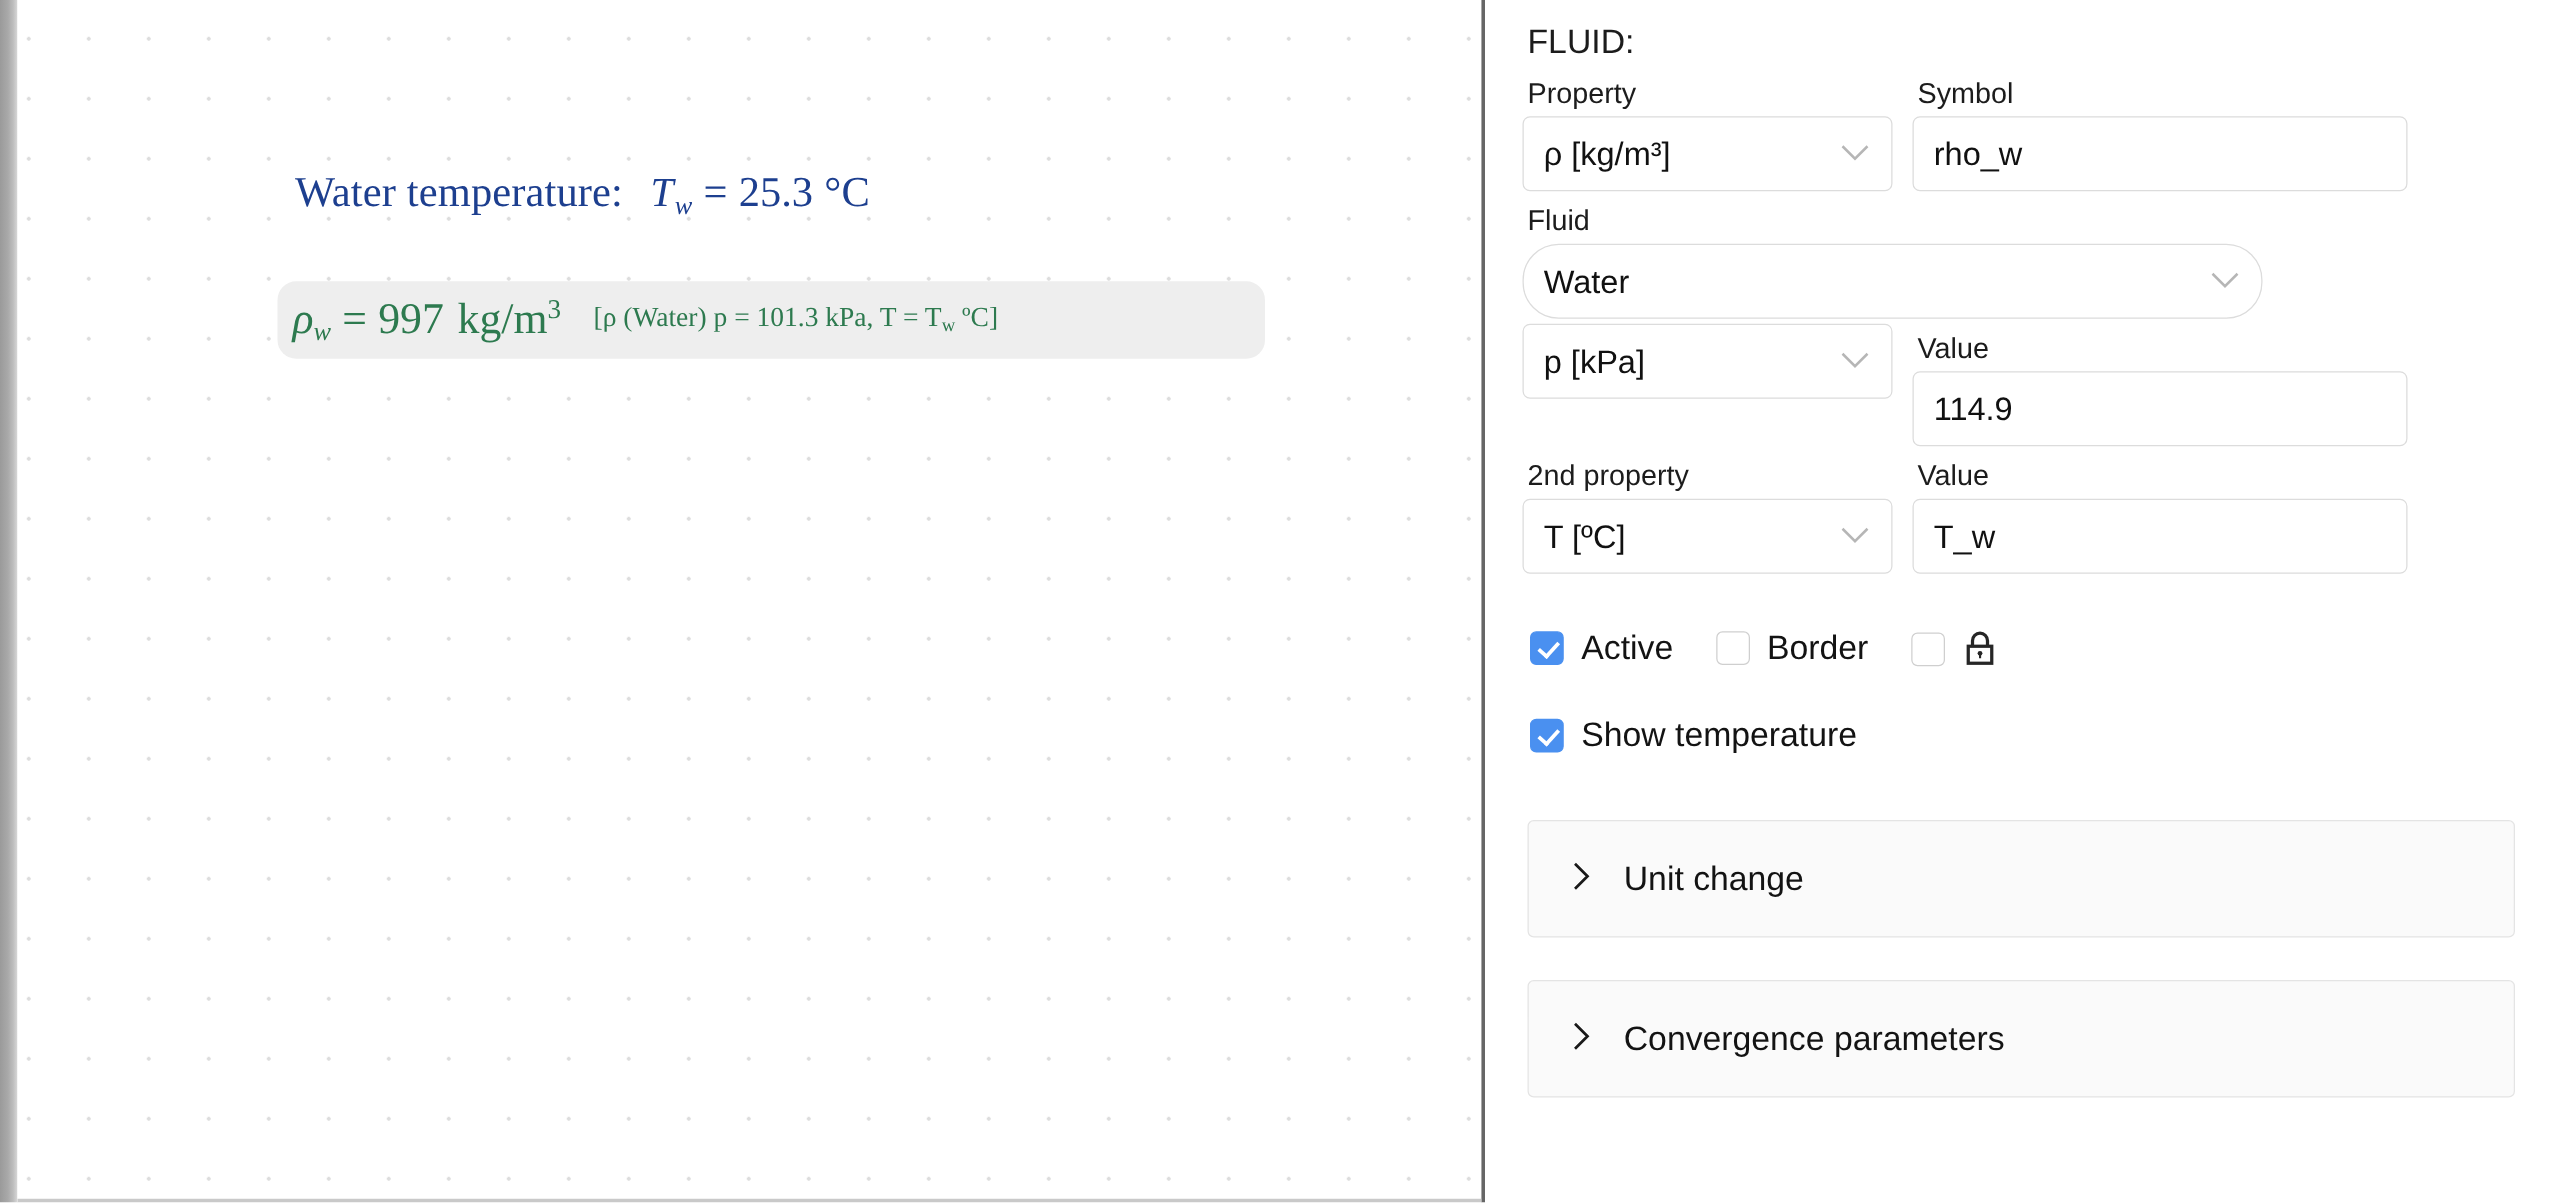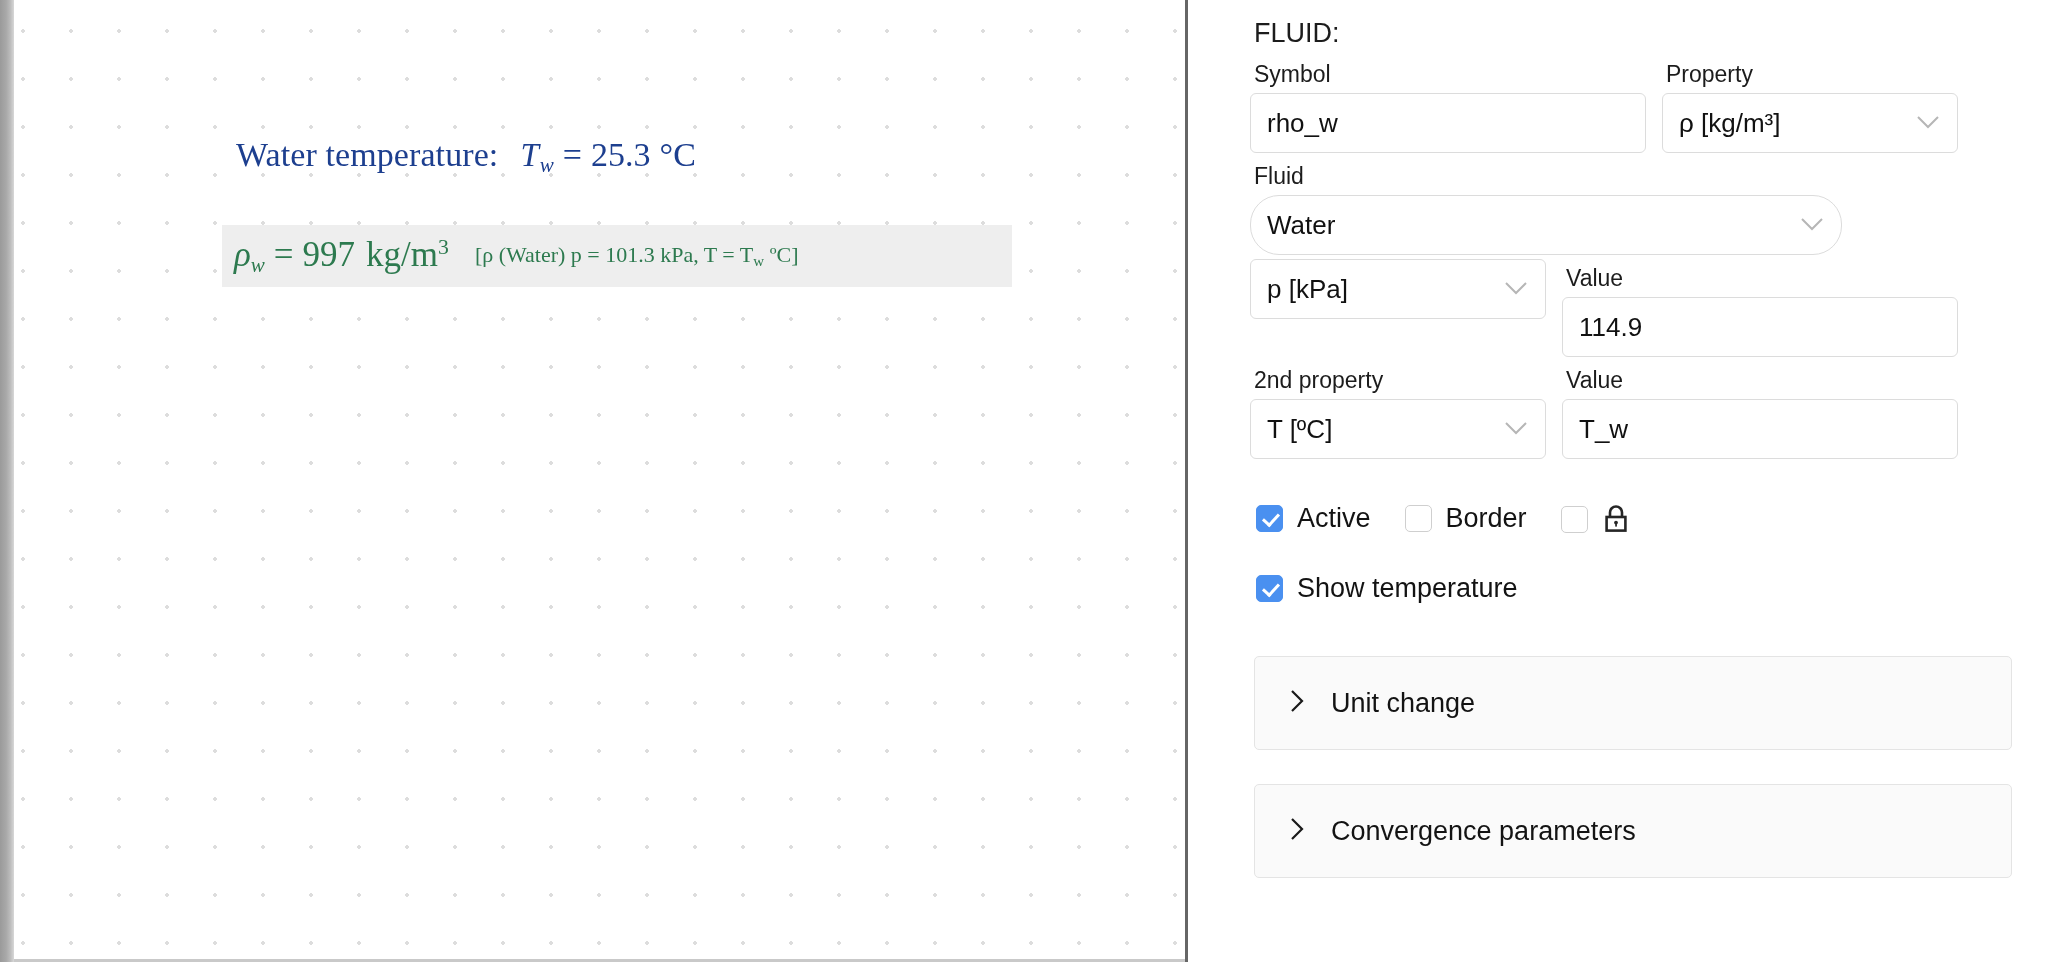--- a/index.html
+++ b/index.html
@@ -83,20 +83,21 @@
   .result-band {
     position: absolute;
     left: 208px;
     top: 225px;
     width: 790px;
     height: 62px;
     background: #eeeeee;
     display: flex;
     align-items: center;
     padding-left: 12px;
+    border-radius: 15px;
   }
   .result-eq {
     color: #2d7a4f;
     font-family: "Liberation Serif", "DejaVu Serif", serif;
     font-size: 35px;
     white-space: nowrap;
     line-height: 1;
   }
   .result-eq .rho { font-style: italic; }
   .result-eq .rsub {
@@ -126,21 +127,20 @@
     width: 3px;
     height: 962px;
     background: #666666;
   }
   .panel {
     flex: 1 1 auto;
     height: 962px;
     background: #ffffff;
     padding: 10px 40px 0 30px;
     overflow: hidden;
-    margin-left: 32px;
   }
   .panel-title {
     font-size: 27px;
     color: #1c1c1c;
     margin: 8px 0 6px 4px;
     font-weight: 400;
   }
 
   .row2 {
     display: flex;
@@ -291,35 +291,35 @@
   </div>
 
   <div class="panel-divider"></div>
 
   <div class="panel">
 
     <div class="panel-title">FLUID:</div>
 
     <div class="row2">
       <div class="field">
-        <span class="field-label">Symbol</span>
-        <div class="input-box w-symbol">
-          <span>rho_w</span>
-        </div>
-      </div>
-
-      <div class="field">
         <span class="field-label">Property</span>
         <div class="select-box w-prop">
           <span class="sel-text">ρ [kg/m³]</span>
           <span class="chev">
             <svg width="26" height="16" viewBox="0 0 26 16" aria-hidden="true">
               <path d="M3 3 L13 13 L23 3" fill="none" stroke="#b6b6b6" stroke-width="2"></path>
             </svg>
           </span>
+        </div>
+      </div>
+
+      <div class="field">
+        <span class="field-label">Symbol</span>
+        <div class="input-box w-symbol">
+          <span>rho_w</span>
         </div>
       </div>
     </div>
 
     <div class="field fluid-row">
       <span class="field-label">Fluid</span>
       <div class="select-box w-fluid">
         <span class="sel-text">Water</span>
         <span class="chev">
           <svg width="26" height="16" viewBox="0 0 26 16" aria-hidden="true">

